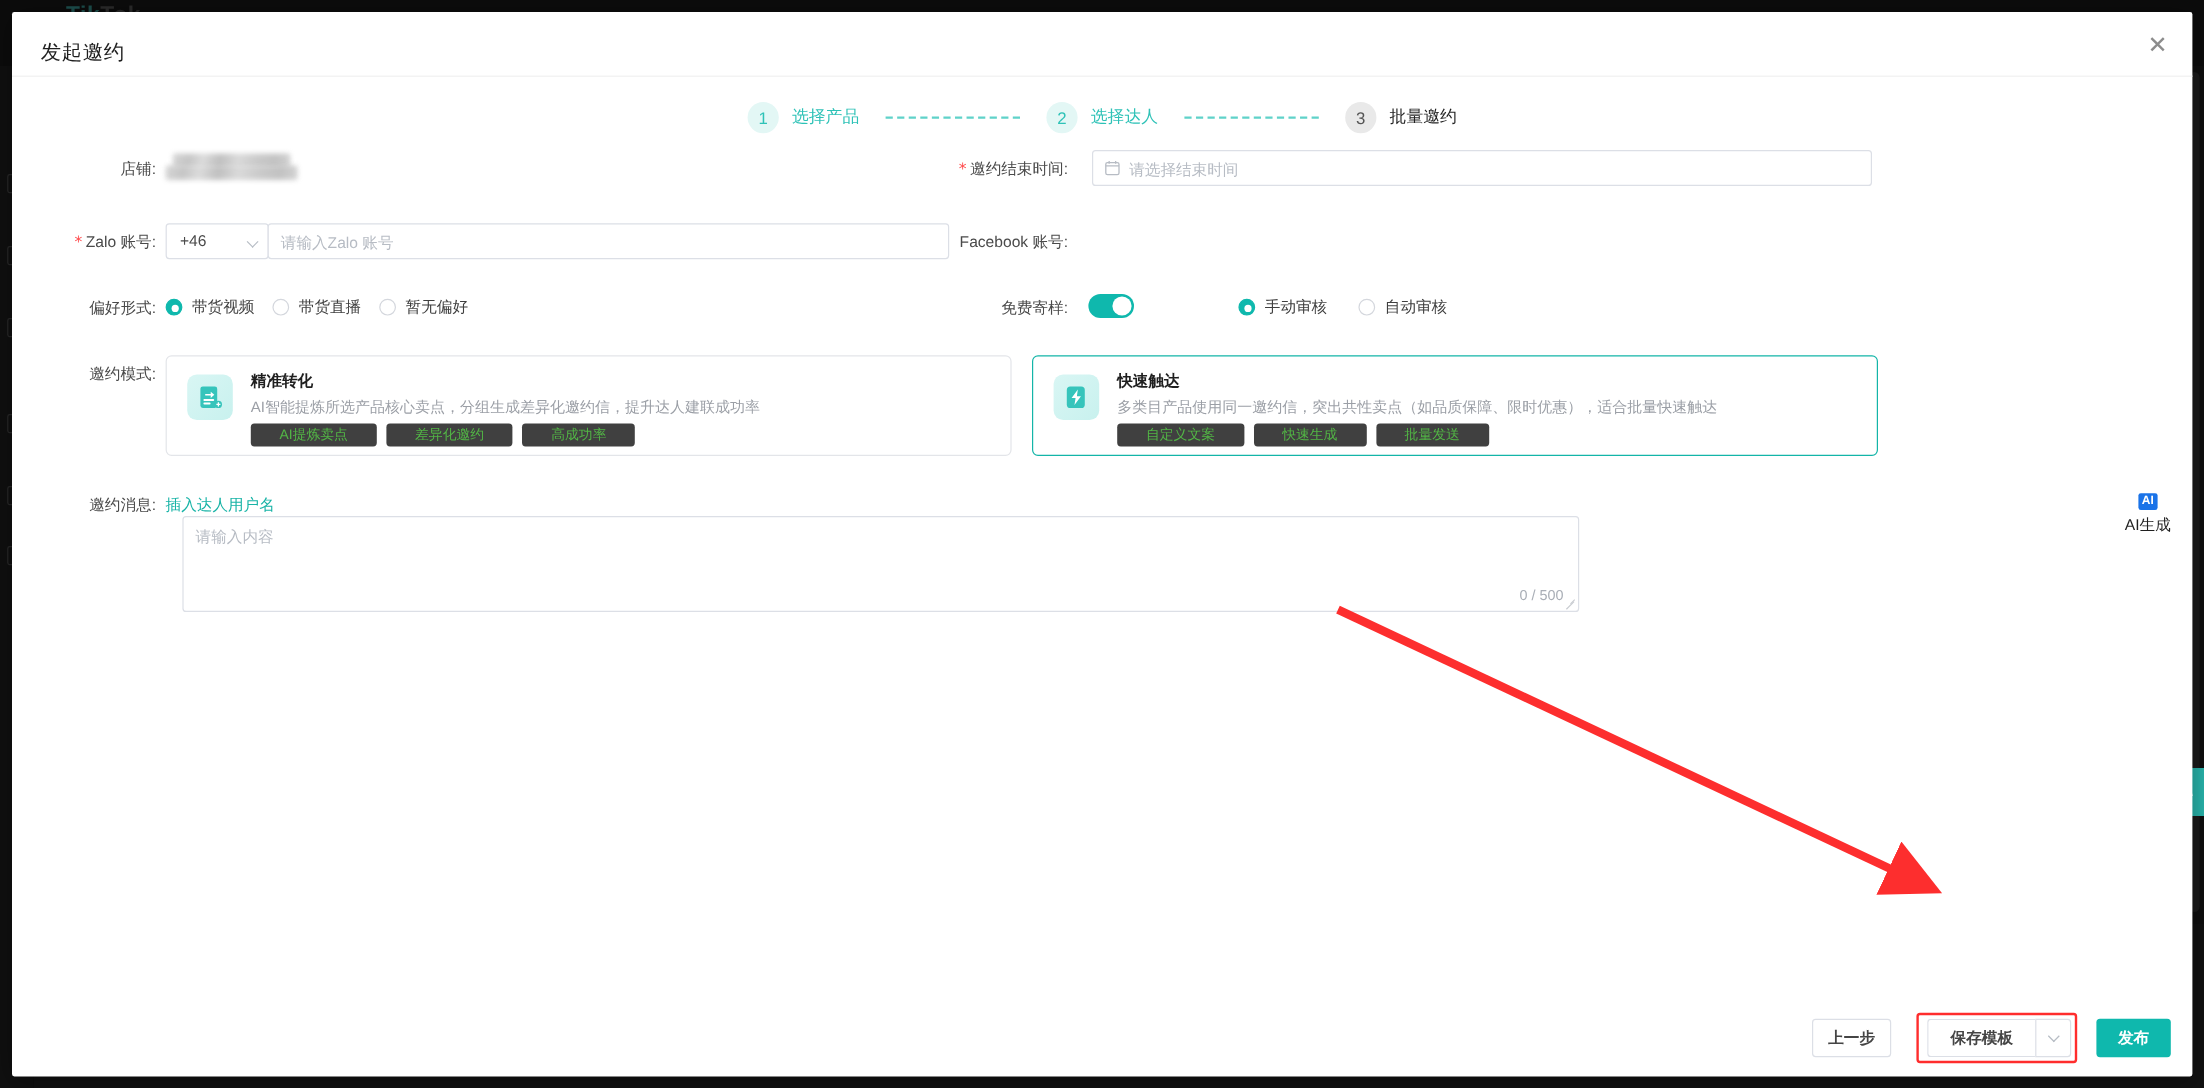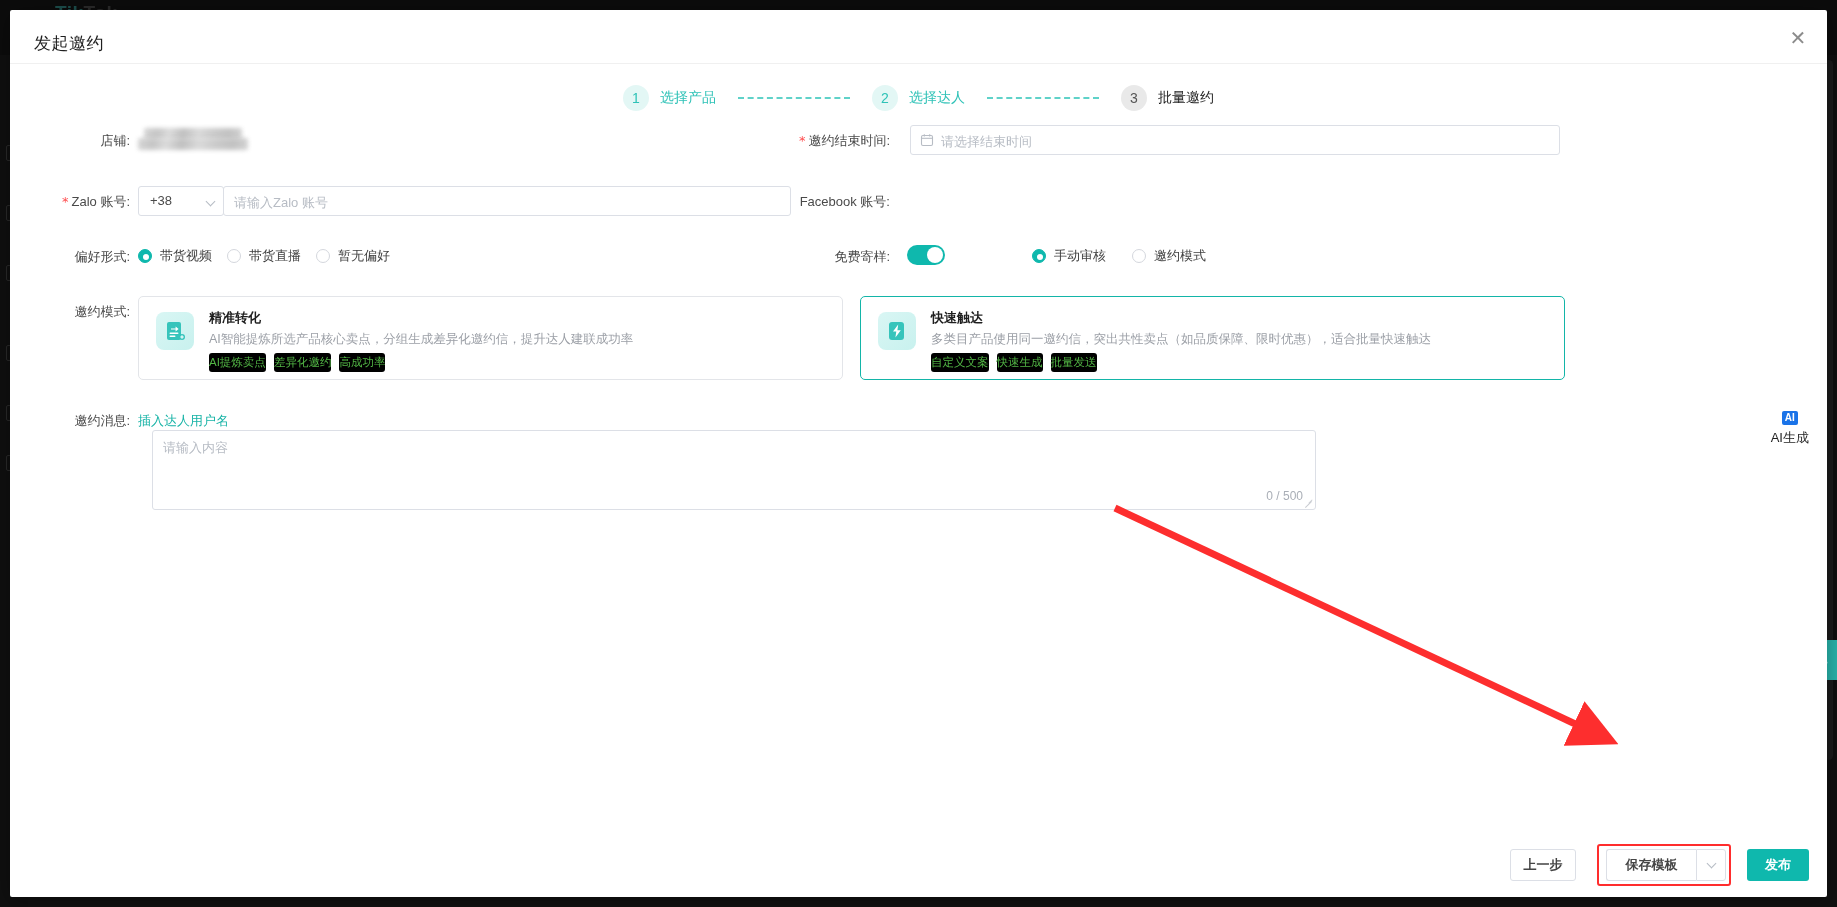--- a/index.html
+++ b/index.html
@@ -78,21 +78,21 @@
 
   
   .mode-card { position:absolute; height:84px; border:1px solid #e3e5e9; border-radius:5px; background:#fff; cursor:pointer; }
   .mode-card.sel { border:1px solid #13b5a8; }
   .mode-ico { position:absolute; left:17px; top:15px; width:38px; height:38px; border-radius:8px;
       background:linear-gradient(135deg,#d9f6f4,#c8f1ee); display:flex; align-items:center; justify-content:center; }
   .mode-ico svg { display:block; }
   .mode-title { position:absolute; left:70px; top:12px; font-size:13px; color:#1f1f1f; font-weight:600; }
   .mode-desc { position:absolute; left:70px; top:34px; font-size:12.5px; color:#9b9fa6; white-space:nowrap; }
   .mode-tags { position:absolute; left:70px; top:56px; display:flex; gap:8px; }
-  .tag { background:#000000; color:#52b645; font-size:11.5px; padding:2px 0; border-radius:3px; }
+  .tag { background:#404040; color:#52b645; font-size:11.5px; padding:2px 24px; border-radius:3px; }
 
   
   #msg-link { position:absolute; color:#17b3a6; font-size:13px; cursor:pointer; }
   #ai-gen { position:absolute; display:flex; align-items:center; gap:4px; cursor:pointer; }
   #ai-badge { background:#1a73e8; color:#fff; font-size:10px; font-weight:bold; padding:1px 3px; border-radius:2px; line-height:12px; }
   #ai-gen-label { font-size:13px; color:#1f1f1f; }
   #textarea { position:absolute; border:1px solid #dcdfe6; border-radius:3px; background:#fff; }
   #ta-ph { position:absolute; left:10px; top:8px; color:#b7bcc4; font-size:13px; }
   #ta-count { position:absolute; right:12px; bottom:6px; color:#a9aeb6; font-size:12px; }
   #ta-grip { position:absolute; right:2px; bottom:2px; width:9px; height:9px; cursor:nwse-resize; }
@@ -186,21 +186,21 @@
         </span>
         <span class="ph" style="left:30px;">请选择结束时间</span>
       </div>
     </div>
 
     <div class="row" style="margin-top:20px;">
       <div class="lbl" style="left:20px; top:7px; width:100px;">
         <span class="req-star">*</span><span>Zalo 账号:</span>
       </div>
       <div class="field" id="zalo-cc" style="top:0px;">
-        <span class="val">+38</span>
+        <span class="val">+46</span>
         <span class="caret"></span>
       </div>
       <div class="field" style="left:213px; top:0px; width:568px;">
         <span class="ph" style="left:10px;">请输入Zalo 账号</span>
       </div>
 
       <div class="lbl" style="left:700px; top:7px; width:180px;">Facebook 账号:</div>
     </div>
 
     <div class="row" style="margin-top:16px;">
@@ -219,21 +219,21 @@
       </div>
 
       <div class="lbl" style="left:760px; top:5px; width:120px;">免费寄样:</div>
       <div id="switch" style="left:897px; top:2px;"></div>
       <div class="radio-wrap" style="left:1022px; top:4px;">
         <span class="radio on"></span>
         <span class="radio-lbl">手动审核</span>
       </div>
       <div class="radio-wrap" style="left:1022px; top:4px; margin-left:100px;">
         <span class="radio"></span>
-        <span class="radio-lbl">邀约模式</span>
+        <span class="radio-lbl">自动审核</span>
       </div>
     </div>
 
     <div class="row" style="height:96px; margin-top:12px;">
       <div class="lbl" style="left:20px; top:7px; width:100px;">邀约模式:</div>
 
       <div class="mode-card" style="left:128px; top:0px; width:705px;">
         <div class="mode-ico">
           <svg width="22" height="22" viewBox="0 0 22 22">
             <rect x="3" y="2" width="14" height="18" rx="2" fill="#36c4bb"></rect>

